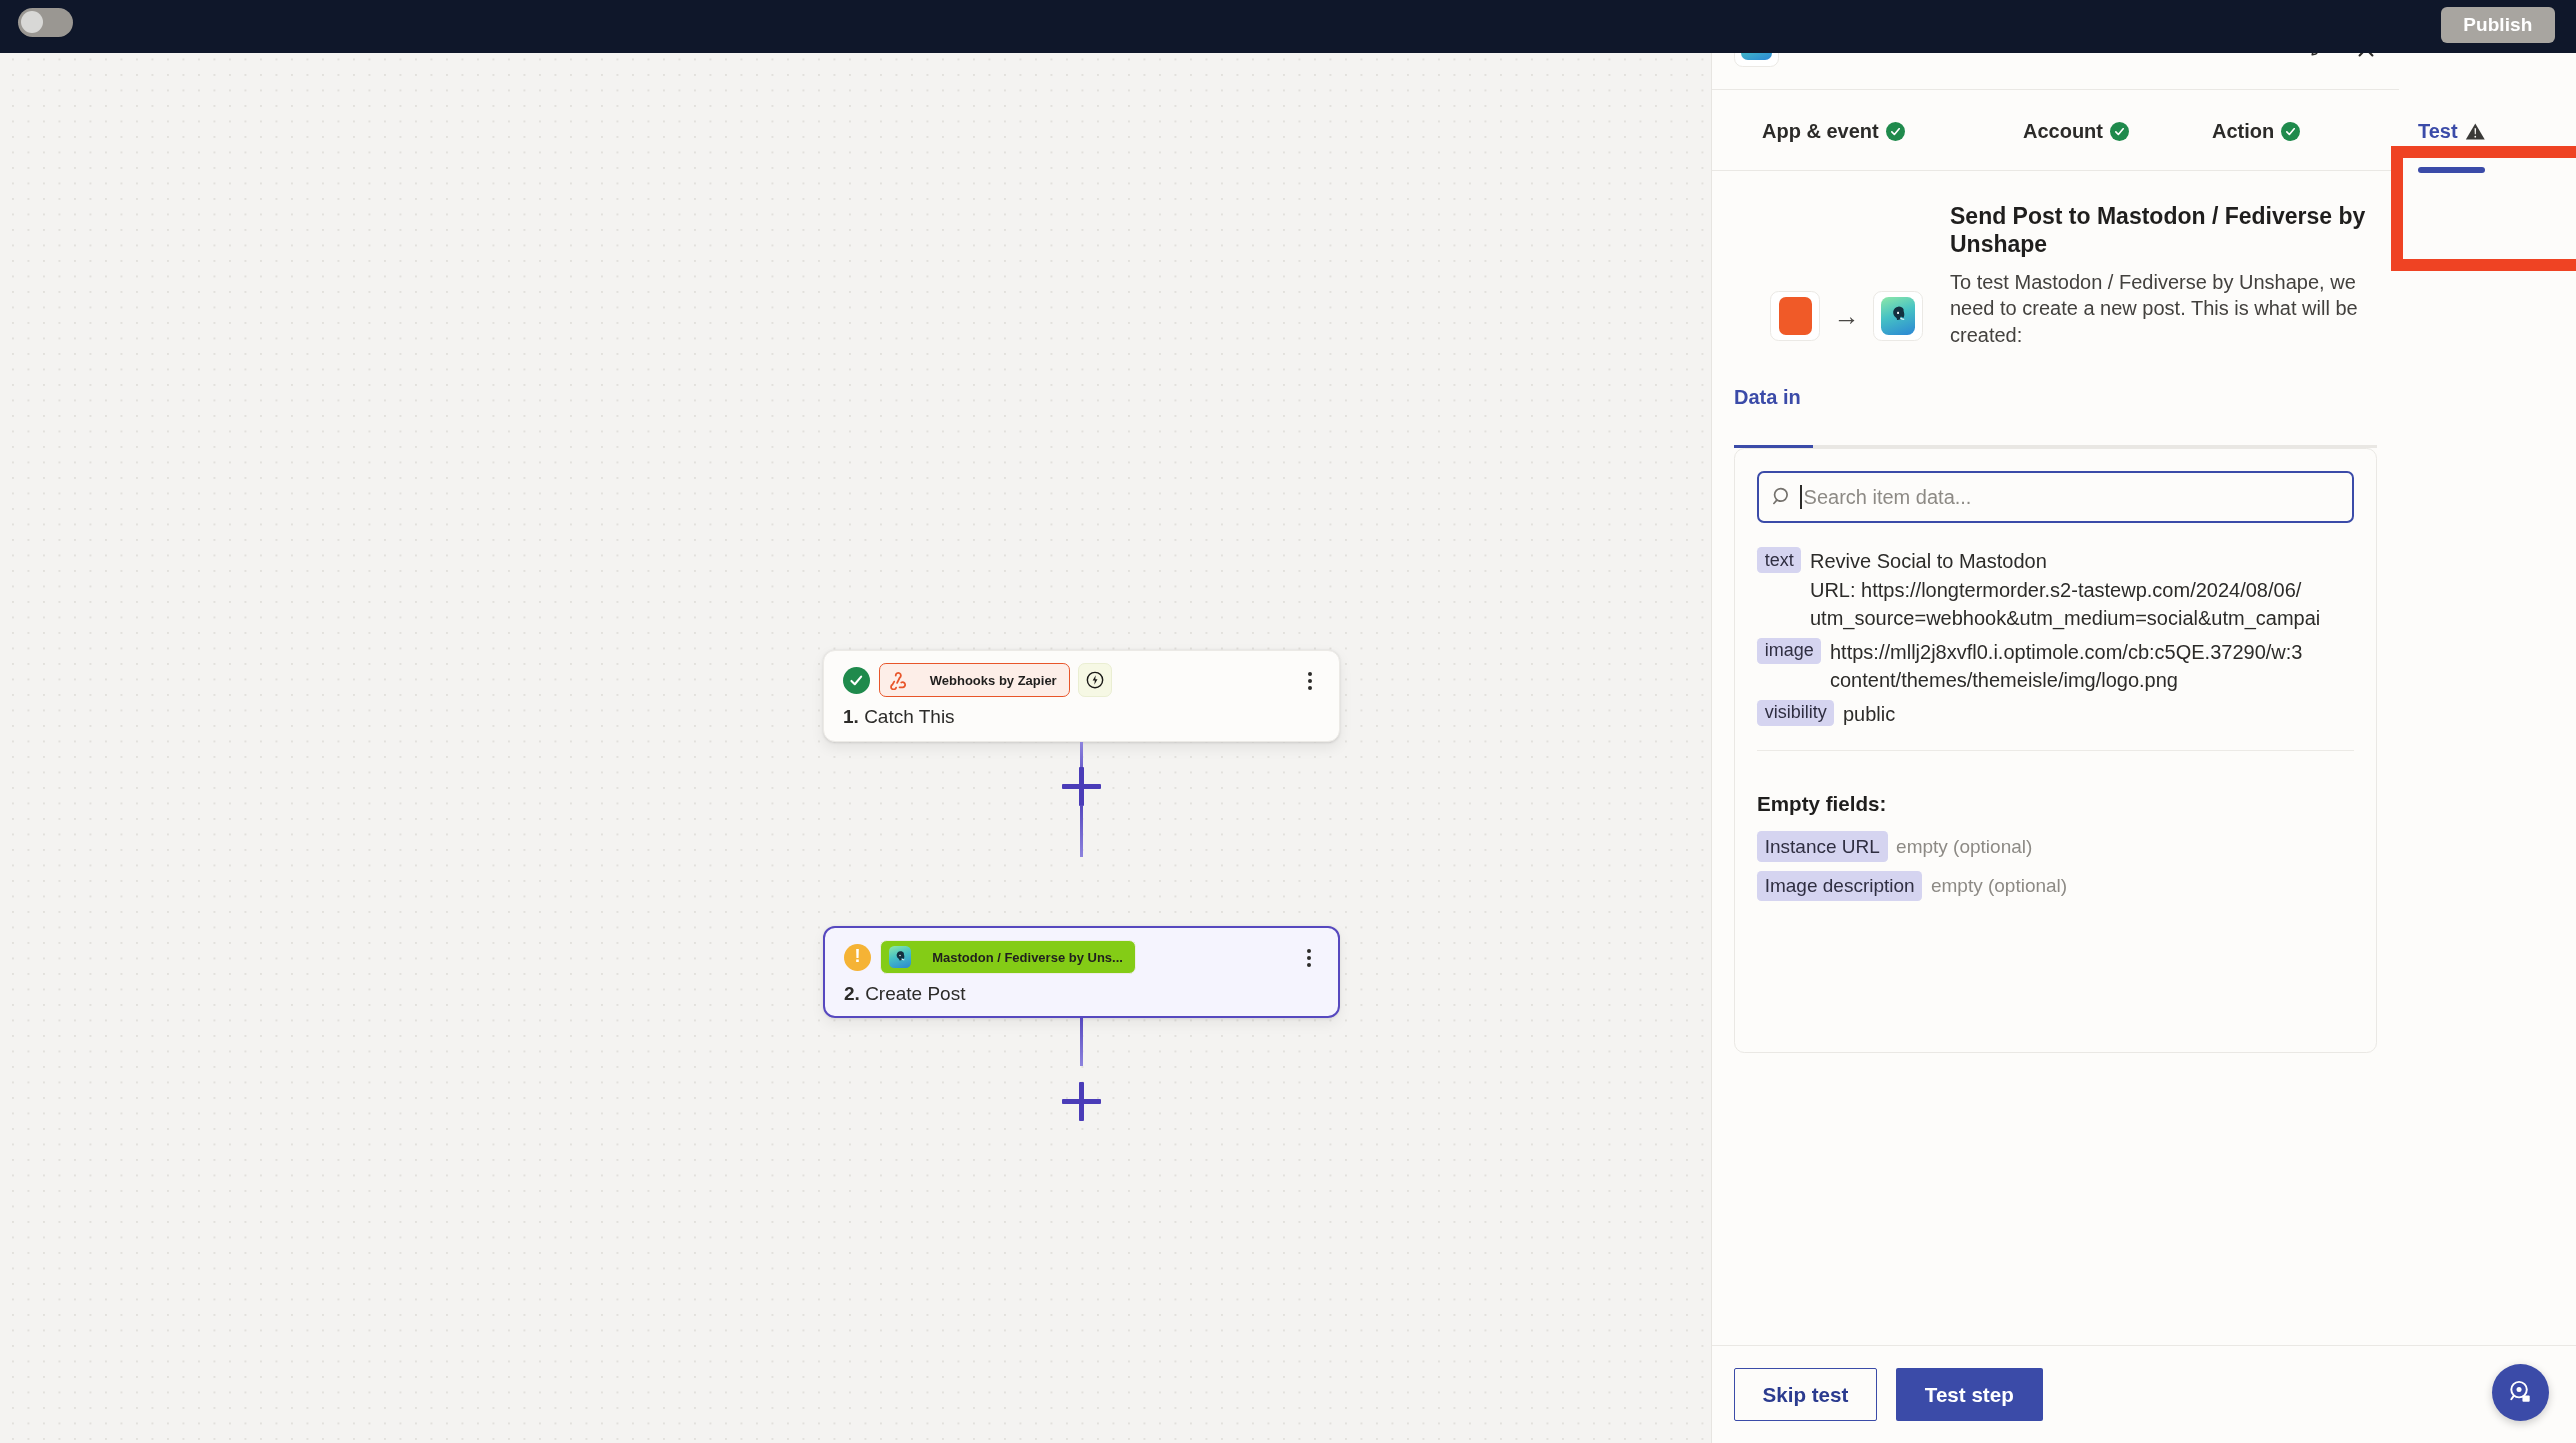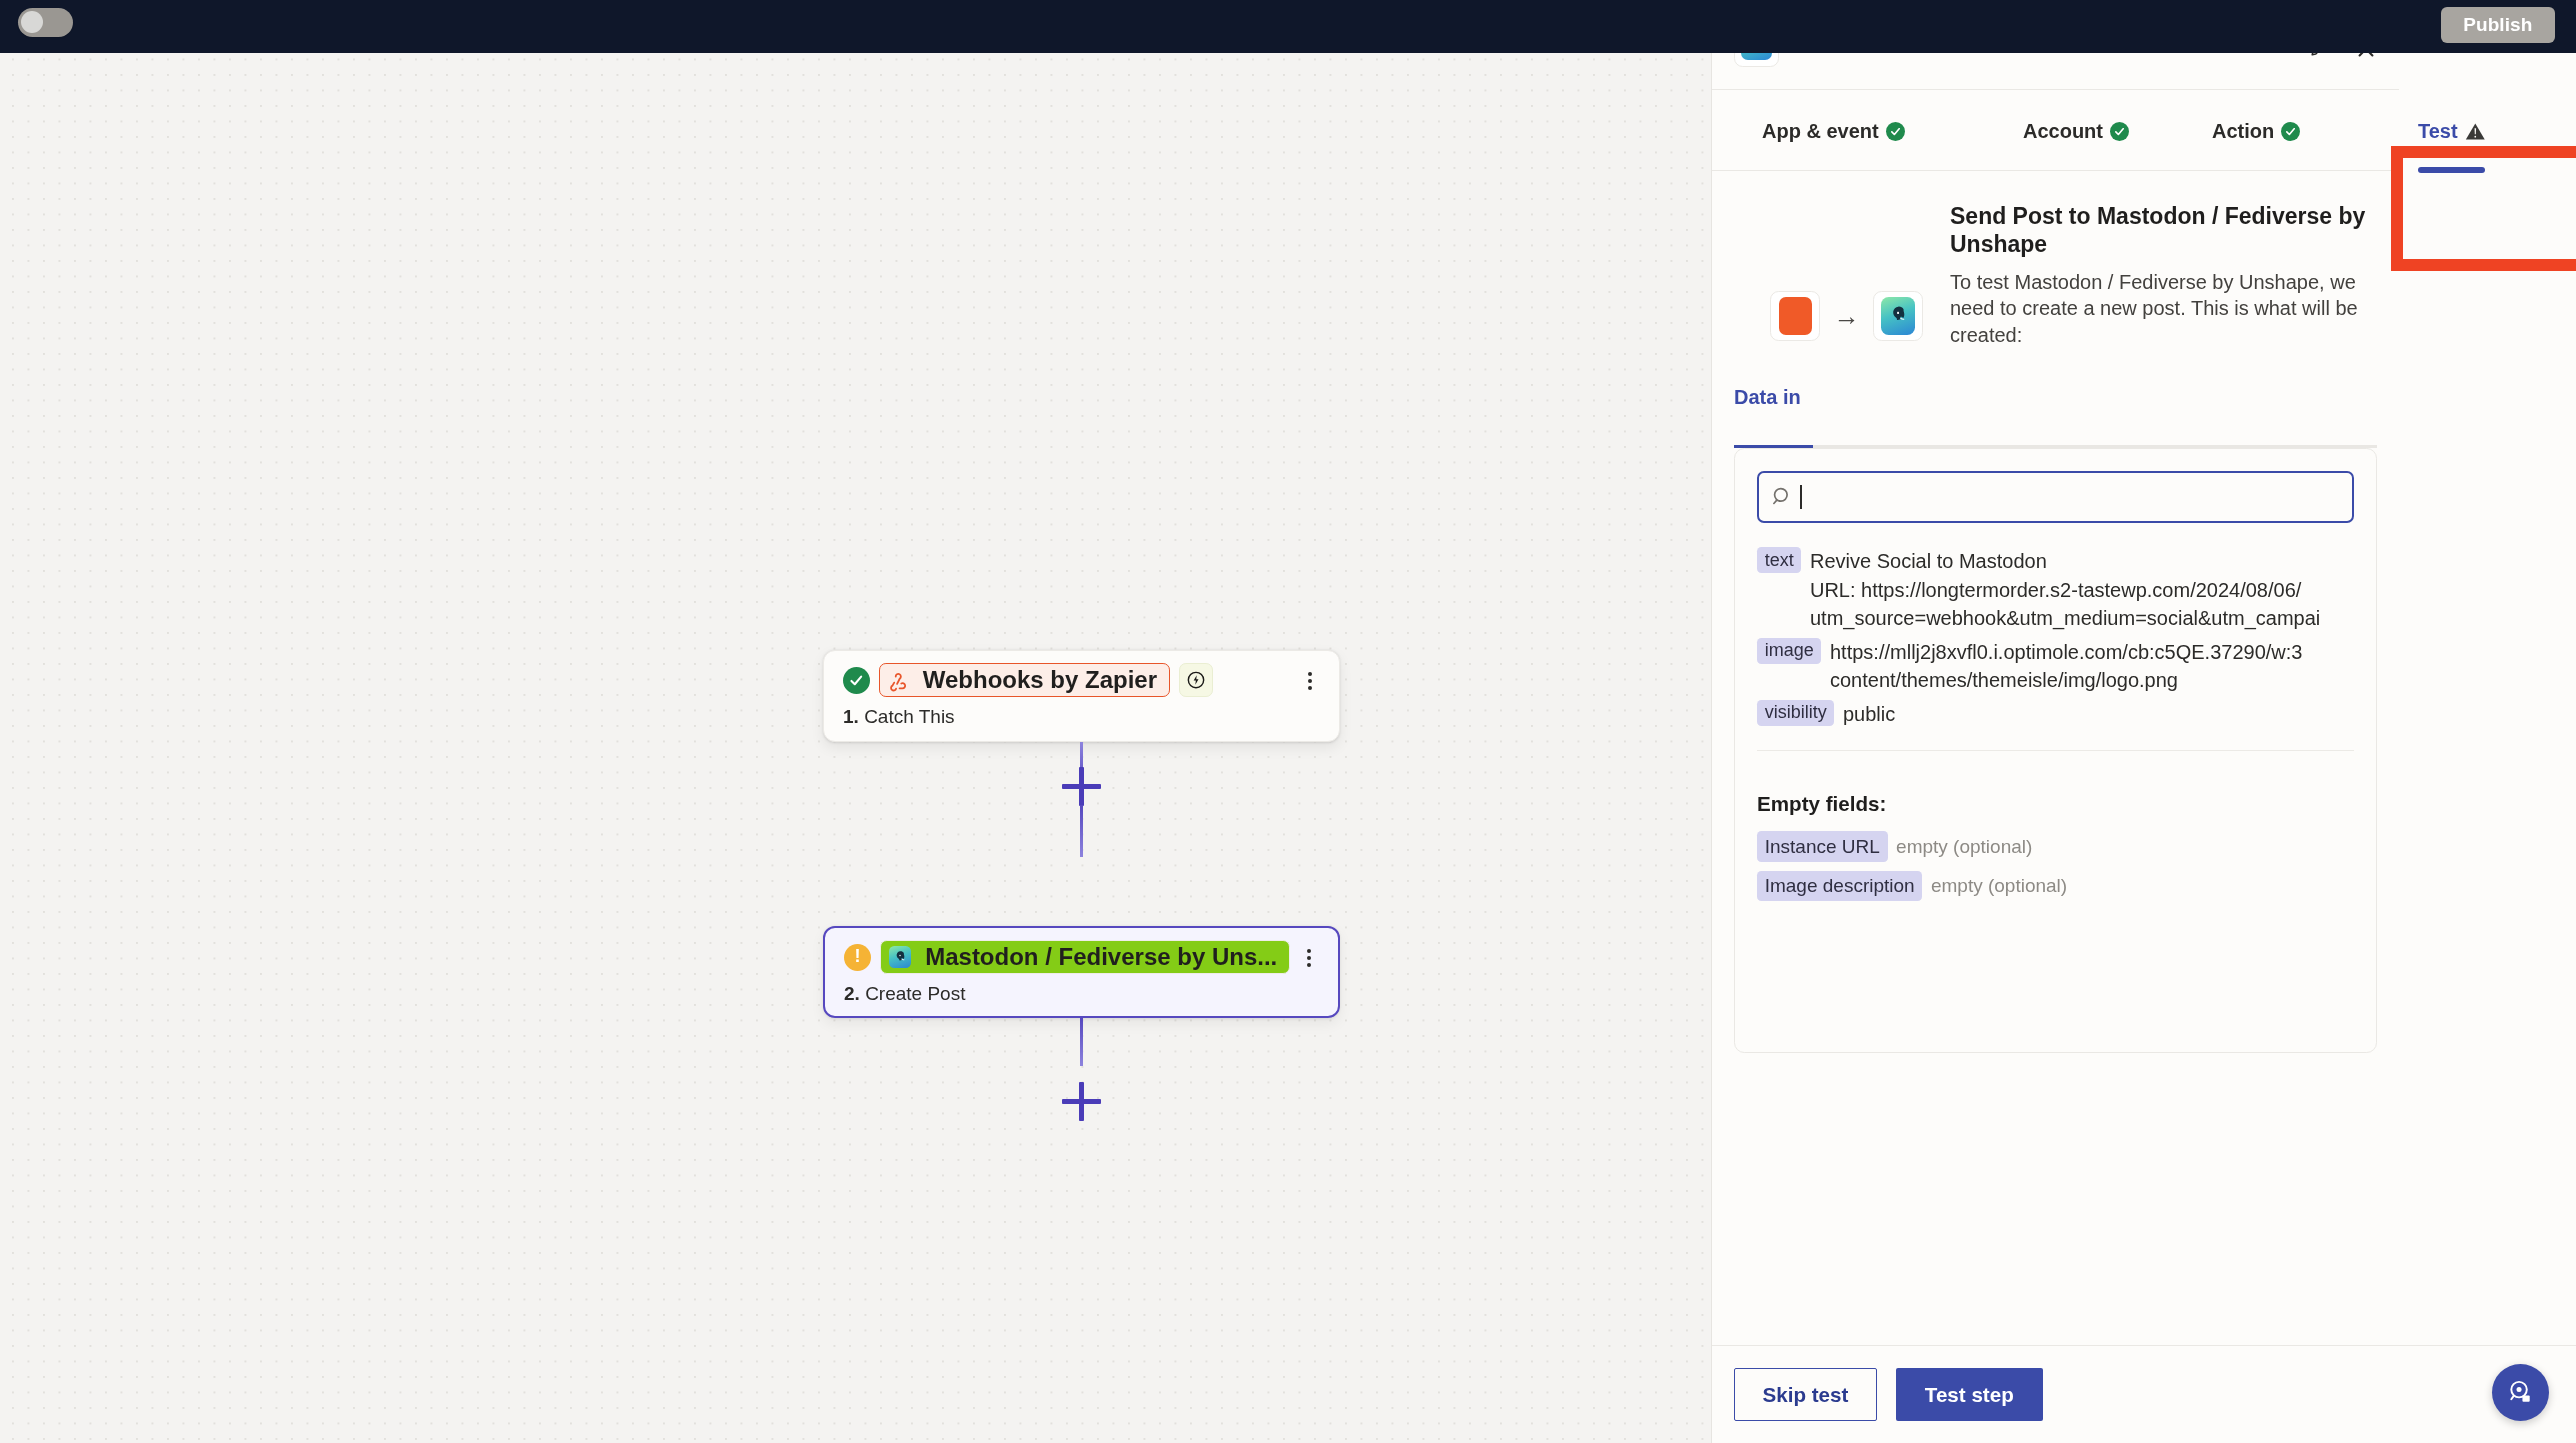--- a/index.html
+++ b/index.html
@@ -76,24 +76,24 @@
     width: 27px; height: 27px; border-radius: 50%;
     display: flex; align-items: center; justify-content: center;
     font-size: 15.5px; color: #fff; font-weight: 700;
     flex: 0 0 auto;
   }
   .status-ok { background: #1f8a4c; }
   .status-ok svg { width: 14.6px; height: 14.6px; }
   .status-warn { background: #f5b335; color: #ffffff; font-size: 18px; line-height: 1; padding-bottom: 1.7px; }
 
   .app-chip {
-    display: flex; align-items: center; gap: 14px;
+    display: flex; align-items: center; gap: 21px;
     height: 34px; padding: 0 12px 0 8.6px;
     border-radius: 6.9px;
-    font-size: 24px; font-weight: 700; color: #201f1e;
+    font-size: 13px; font-weight: 700; color: #201f1e;
     white-space: nowrap;
   }
   .chip-webhook { background: #fdeee8; border: 1.3px solid #e8552a; }
   .chip-mastodon { background: #84cc16; border: 0.9px solid #eeece8; }
 
   .ico-webhook { width: 20.6px; height: 20.6px; flex:0 0 auto; }
   .ico-mast {
     width: 22px; height: 22px; border-radius: 5.2px; flex:0 0 auto;
     background: linear-gradient(160deg,#8ee8a8 0%,#46c2c4 45%,#2b86d4 100%);
     position: relative; overflow:hidden;
@@ -502,20 +502,21 @@
       <div class="data-card">
         <div class="search-wrap">
           <div class="search-box">
             <span>
               <svg viewBox="0 0 24 24" fill="none" stroke="#74716c" stroke-width="1.9" stroke-linecap="round">
                   <circle cx="11" cy="11" r="7"></circle>
                   <path d="M6 17.5 3.2 20.6"></path>
                 </svg>
             </span>
             <span class="caret"></span>
+            <input class="search-input" type="text" placeholder="Search item data..." style="">
           </div>
         </div>
 
         <div class="fields">
           <div class="field-row">
             <span class="pill">text</span>
             <span class="field-val"><span>Revive Social to Mastodon</span><br><span>URL: https://longtermorder.s2-tastewp.com/2024/08/06/</span><br><span>utm_source=webhook&amp;utm_medium=social&amp;utm_campai</span></span>
           </div>
           <div class="field-row">
             <span class="pill">image</span>

